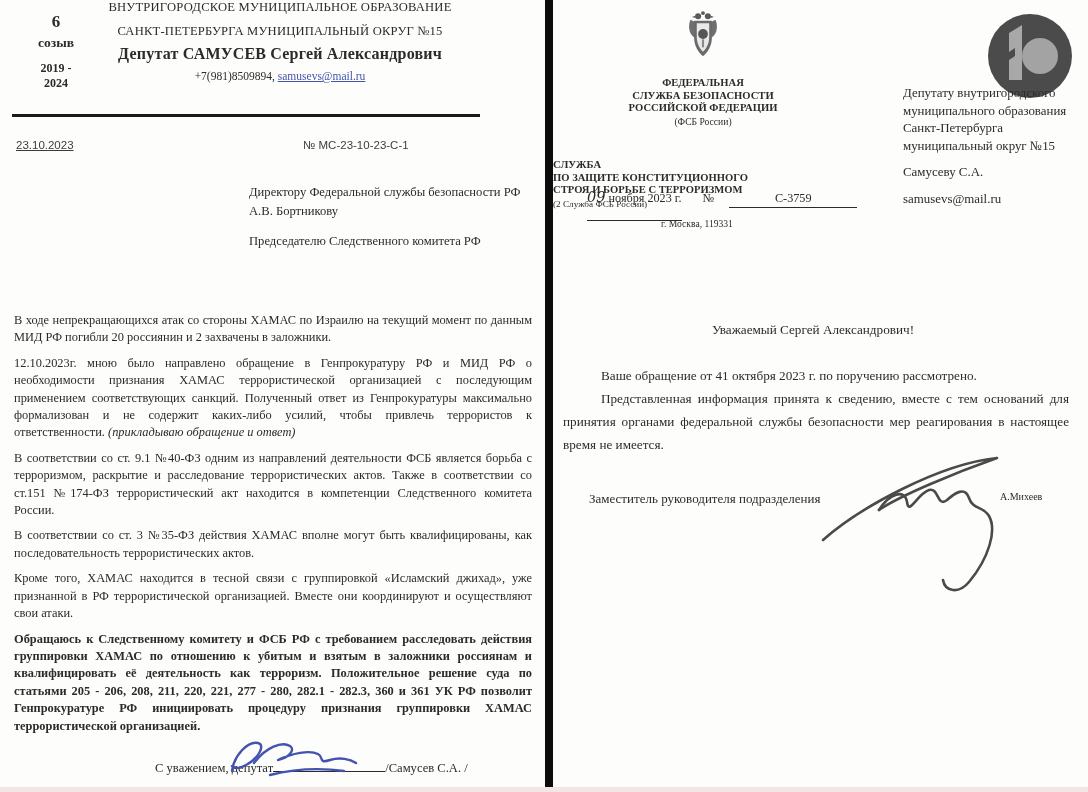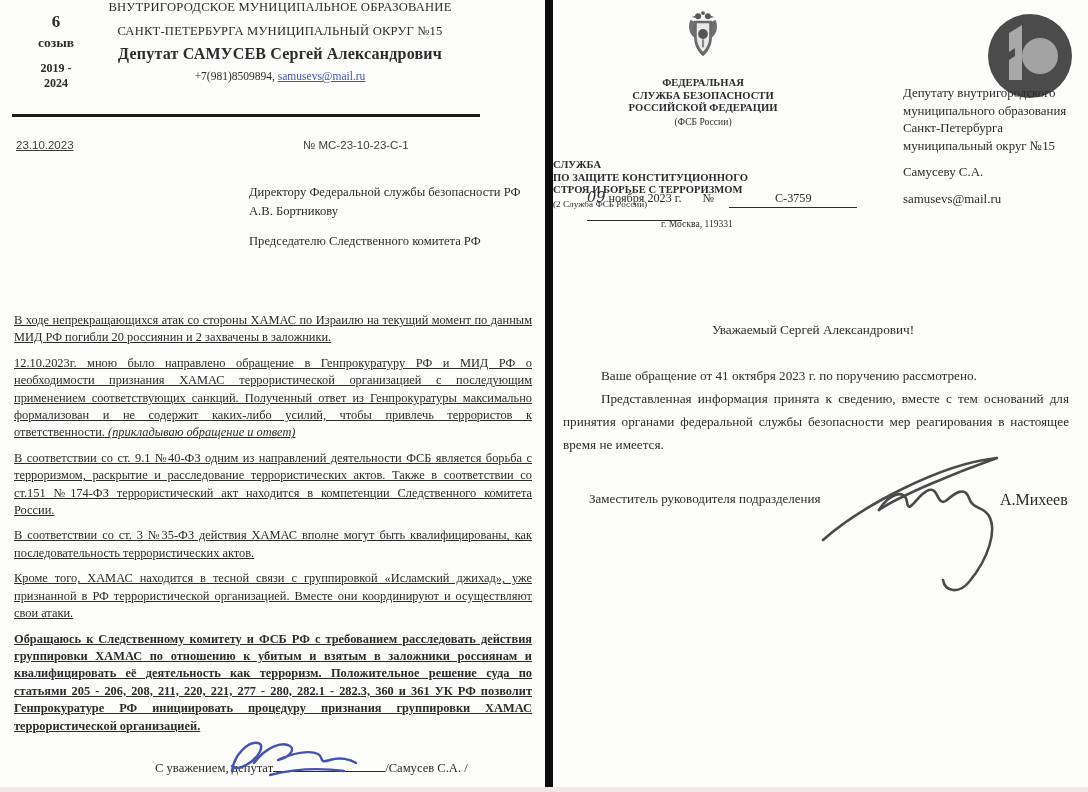--- a/index.html
+++ b/index.html
@@ -35,21 +35,21 @@
   .ldate{position:absolute;left:16px;top:139px;font-family:"Liberation Sans",sans-serif;
          font-size:11.5px;text-decoration:underline;color:#3d3d3d;}
   .lnum{position:absolute;left:303px;top:139px;font-family:"Liberation Sans",sans-serif;
         font-size:11.5px;color:#3d3d3d;}
 
   .addr{position:absolute;left:249px;top:183px;font-size:12.6px;line-height:19px;}
   .addr .group2{margin-top:11px;}
 
   .lbody{position:absolute;left:14px;top:312px;width:518px;
          font-size:12.4px;line-height:17.4px;text-align:justify;}
-  .lbody p{margin:0 0 8px 0;text-decoration:underline;}
+  .lbody p{margin:0 0 8px 0;}
   .lbody .note{font-style:italic;}
   .lbody .demand{font-weight:bold;}
 
   .closing{position:absolute;left:155px;top:760px;font-size:12.6px;white-space:nowrap;}
   .closing .blank{display:inline-block;width:112px;height:11px;border-bottom:1px solid #2b2b2b;}
   .sig-left{position:absolute;left:218px;top:733px;pointer-events:none;}
 
   
   .watermark{position:absolute;left:432px;top:12px;}
   .emblem{position:absolute;left:0;top:8px;width:300px;text-align:center;}
@@ -73,21 +73,21 @@
   .r-addr div{white-space:nowrap;}
   .r-addr .name{margin-top:9px;}
   .r-addr .mail{margin-top:9px;}
 
   .r-salut{position:absolute;left:5px;top:322px;width:510px;text-align:center;font-size:13.2px;}
   .r-bodytext{position:absolute;left:10px;top:364px;width:506px;
               font-size:13.2px;line-height:23px;text-align:justify;}
   .r-bodytext p{margin:0;text-indent:38px;}
 
   .r-signer-title{position:absolute;left:36px;top:491px;font-size:13px;}
-  .r-signer-name{position:absolute;left:447px;top:491px;font-size:16px;}
+  .r-signer-name{position:absolute;left:447px;top:491px;font-size:10px;}
   .sig-right{position:absolute;left:264px;top:444px;pointer-events:none;}
 </style>
 </head>
 <body>
 
 <div class="photo">
 
   <div class="page-left">
 
     <div class="corner">

